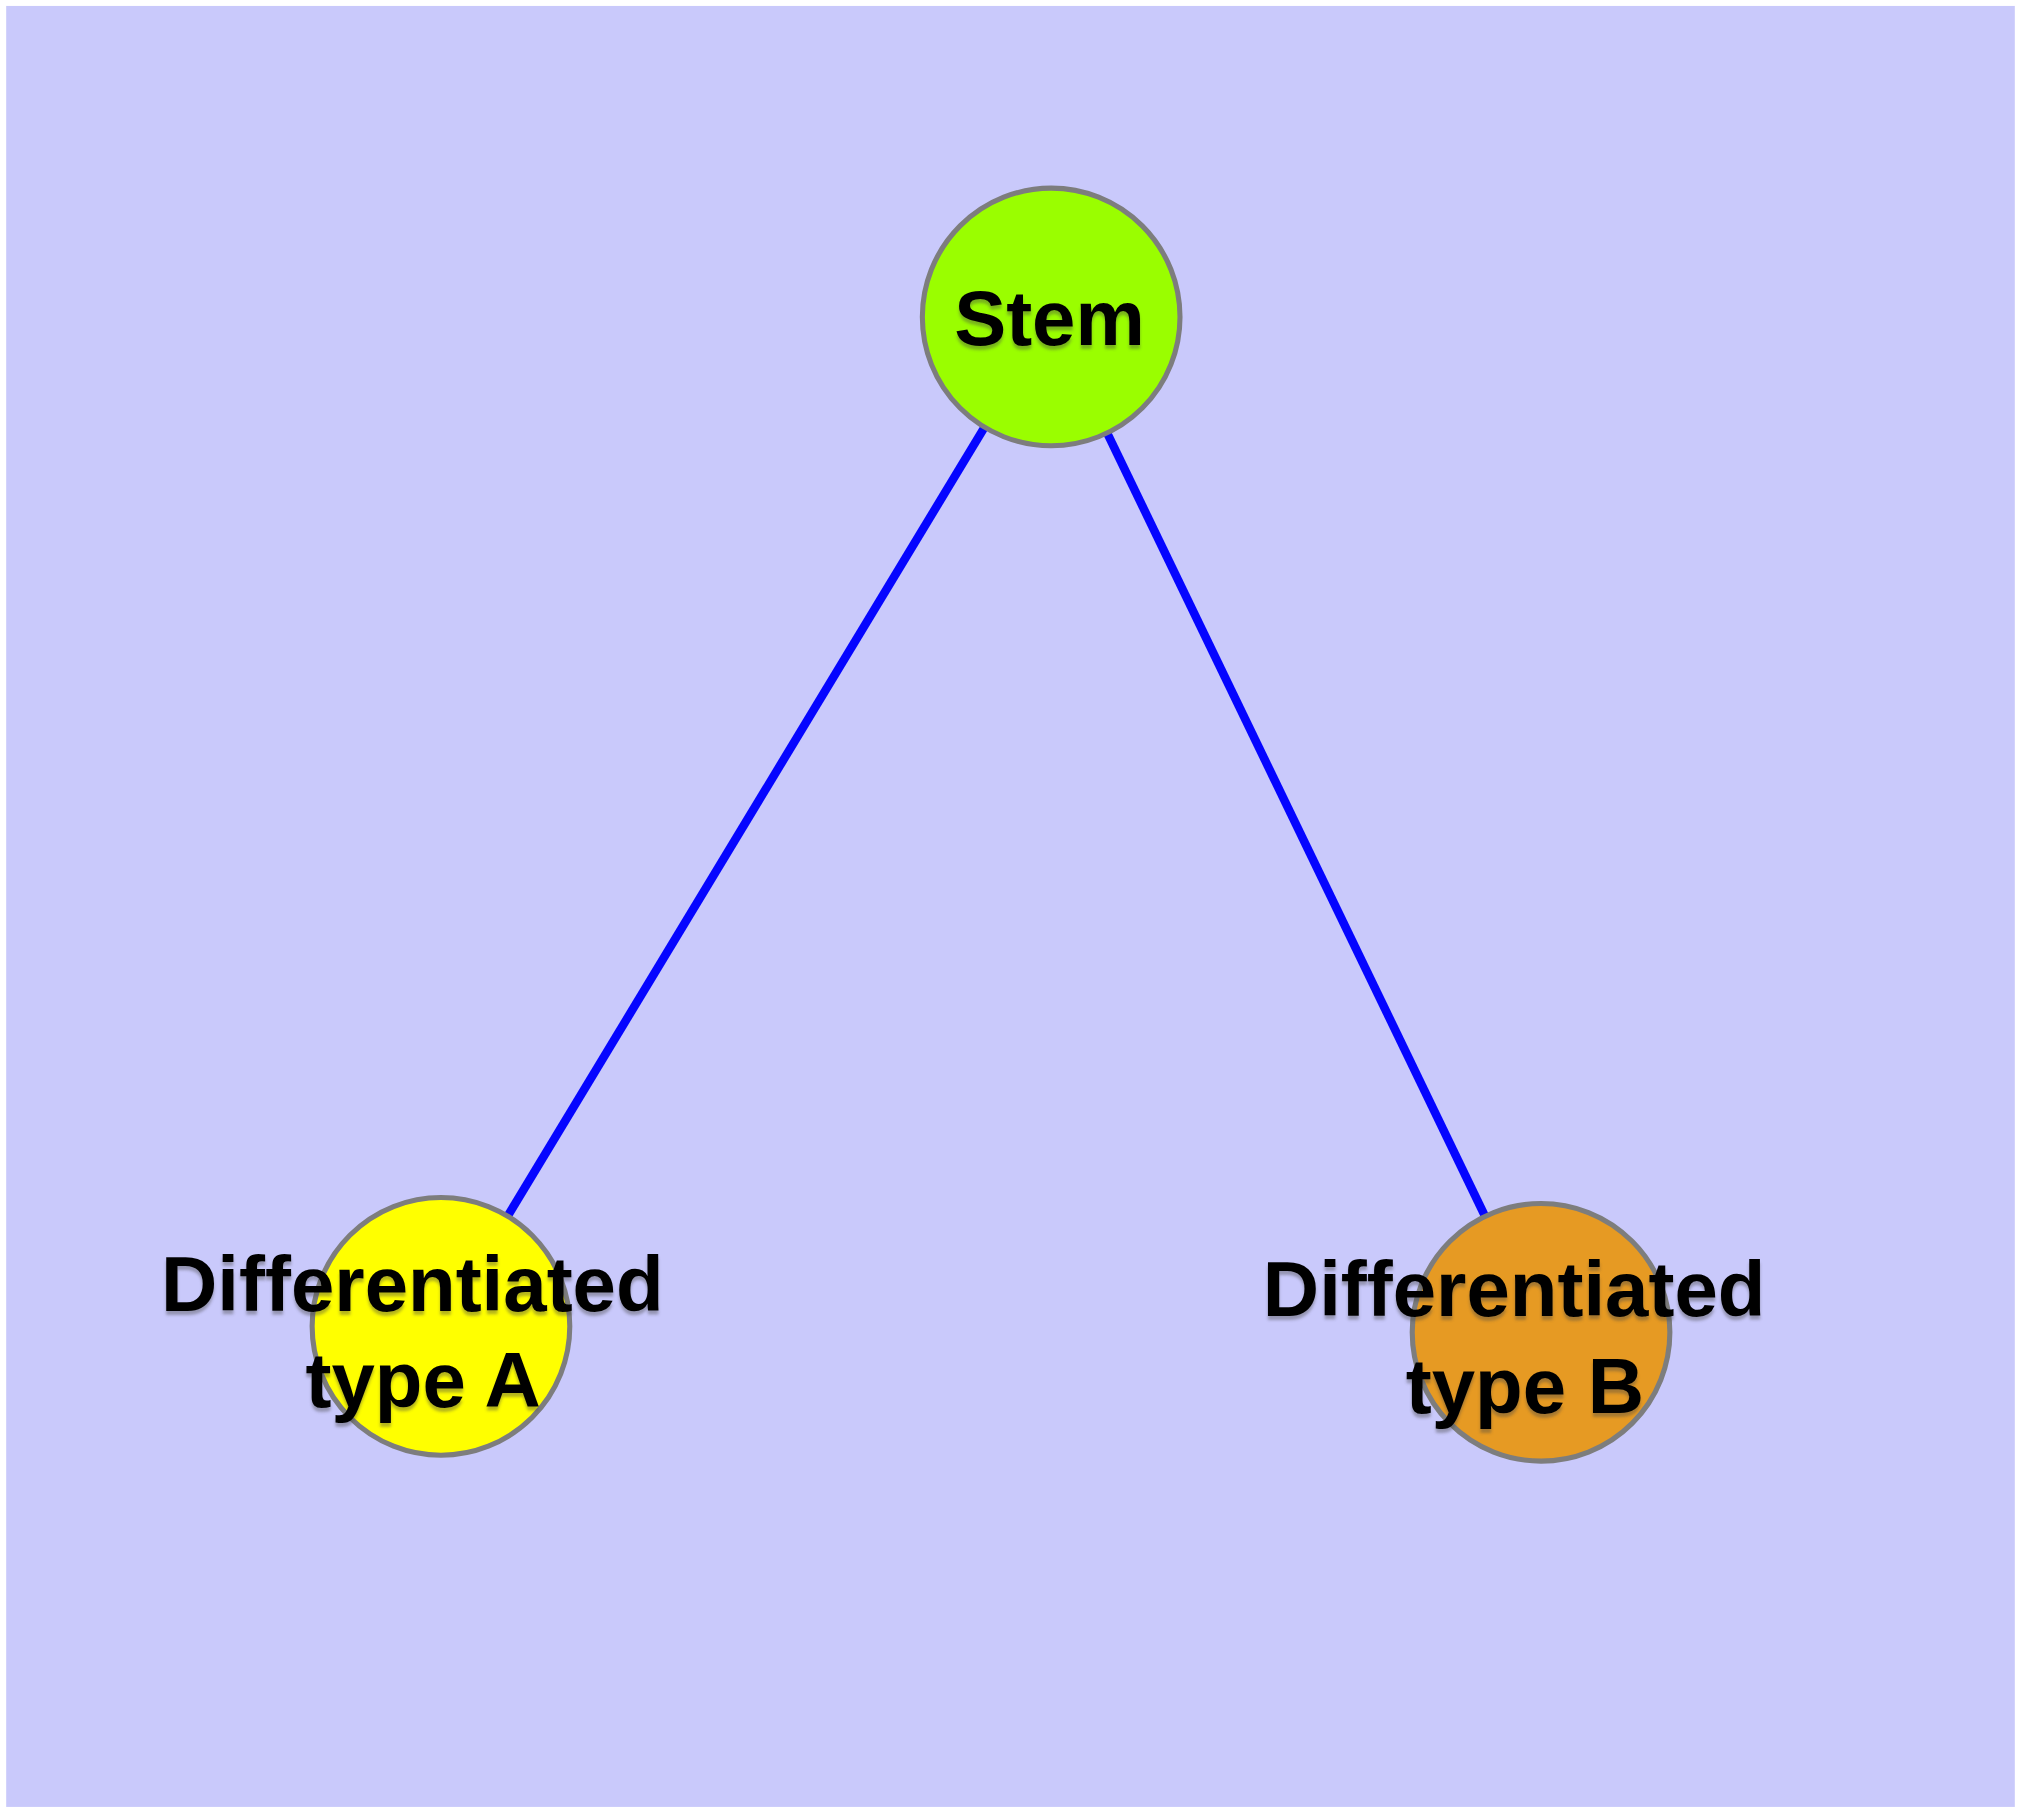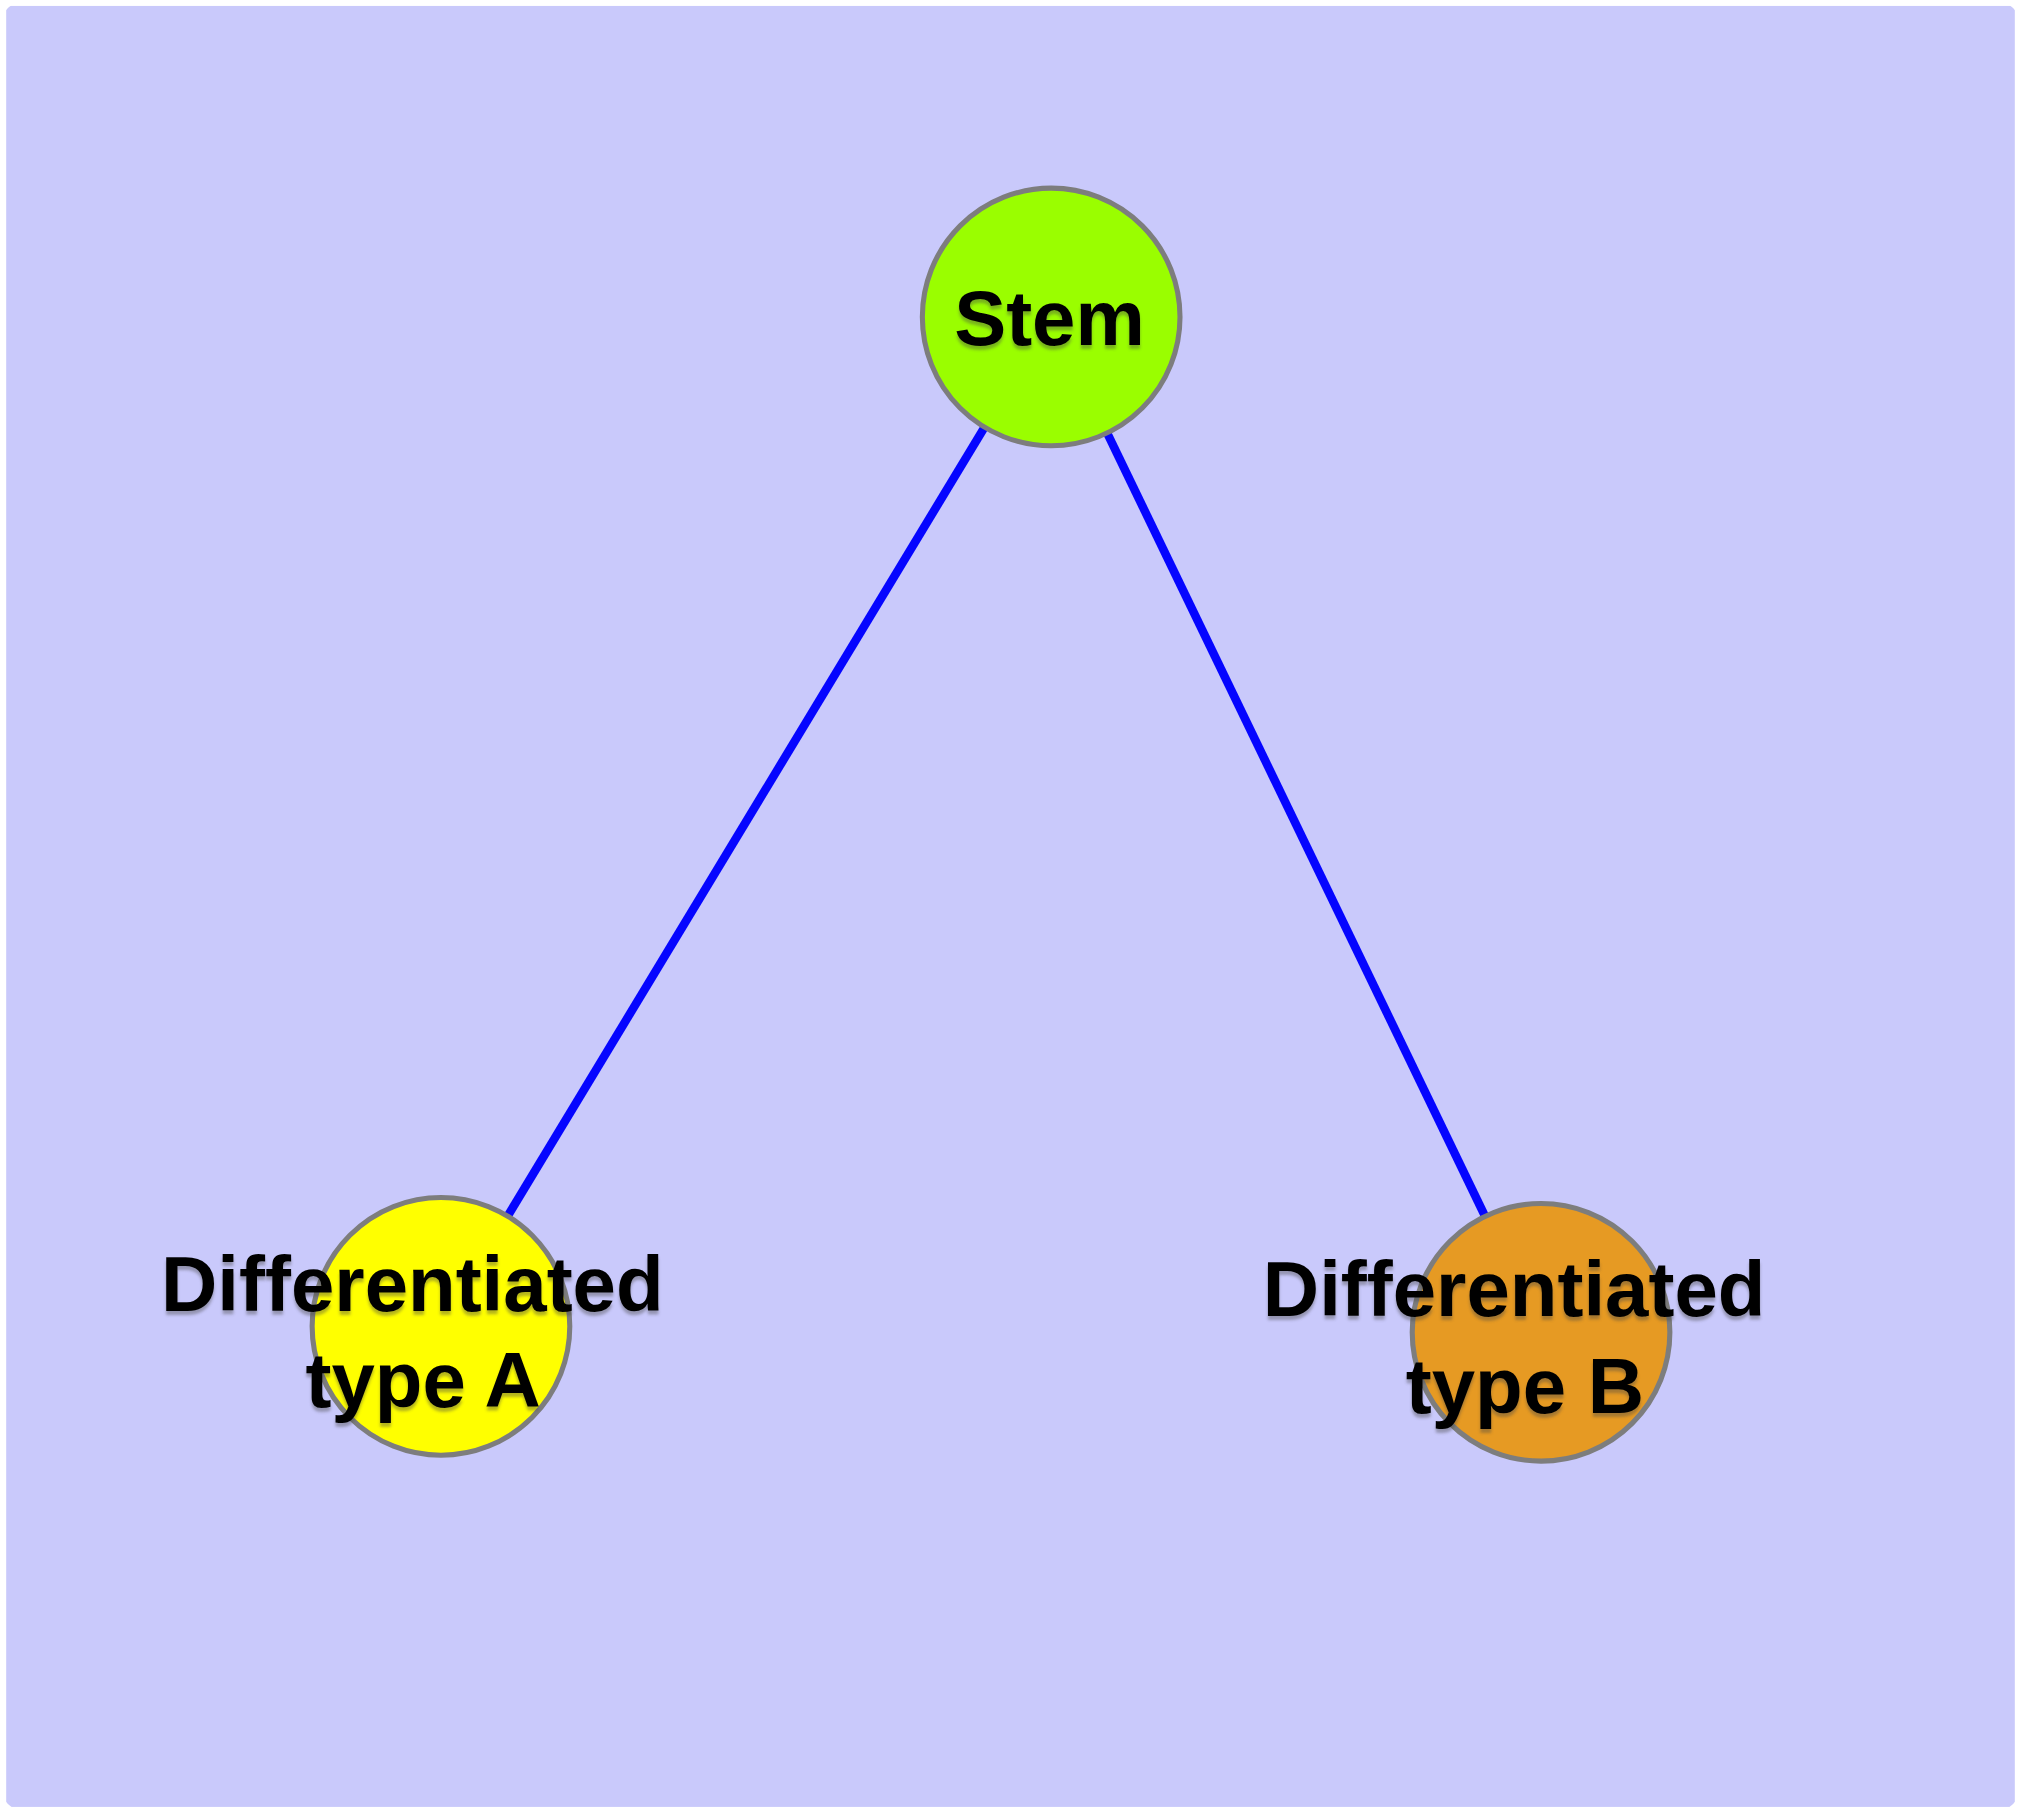--- a/index.html
+++ b/index.html
@@ -6,21 +6,20 @@
     margin: 0;
     padding: 0;
     background: #ffffff;
   }
   .stage {
     position: relative;
     width: 2021px;
     height: 1812px;
     background: #ffffff;
     overflow: hidden;
-    border-radius: 27px;
   }
   .stage svg {
     position: absolute;
     top: 0;
     left: 0;
   }
   .node-label {
     font-family: "Liberation Sans", sans-serif;
     font-weight: bold;
     font-size: 92px;

